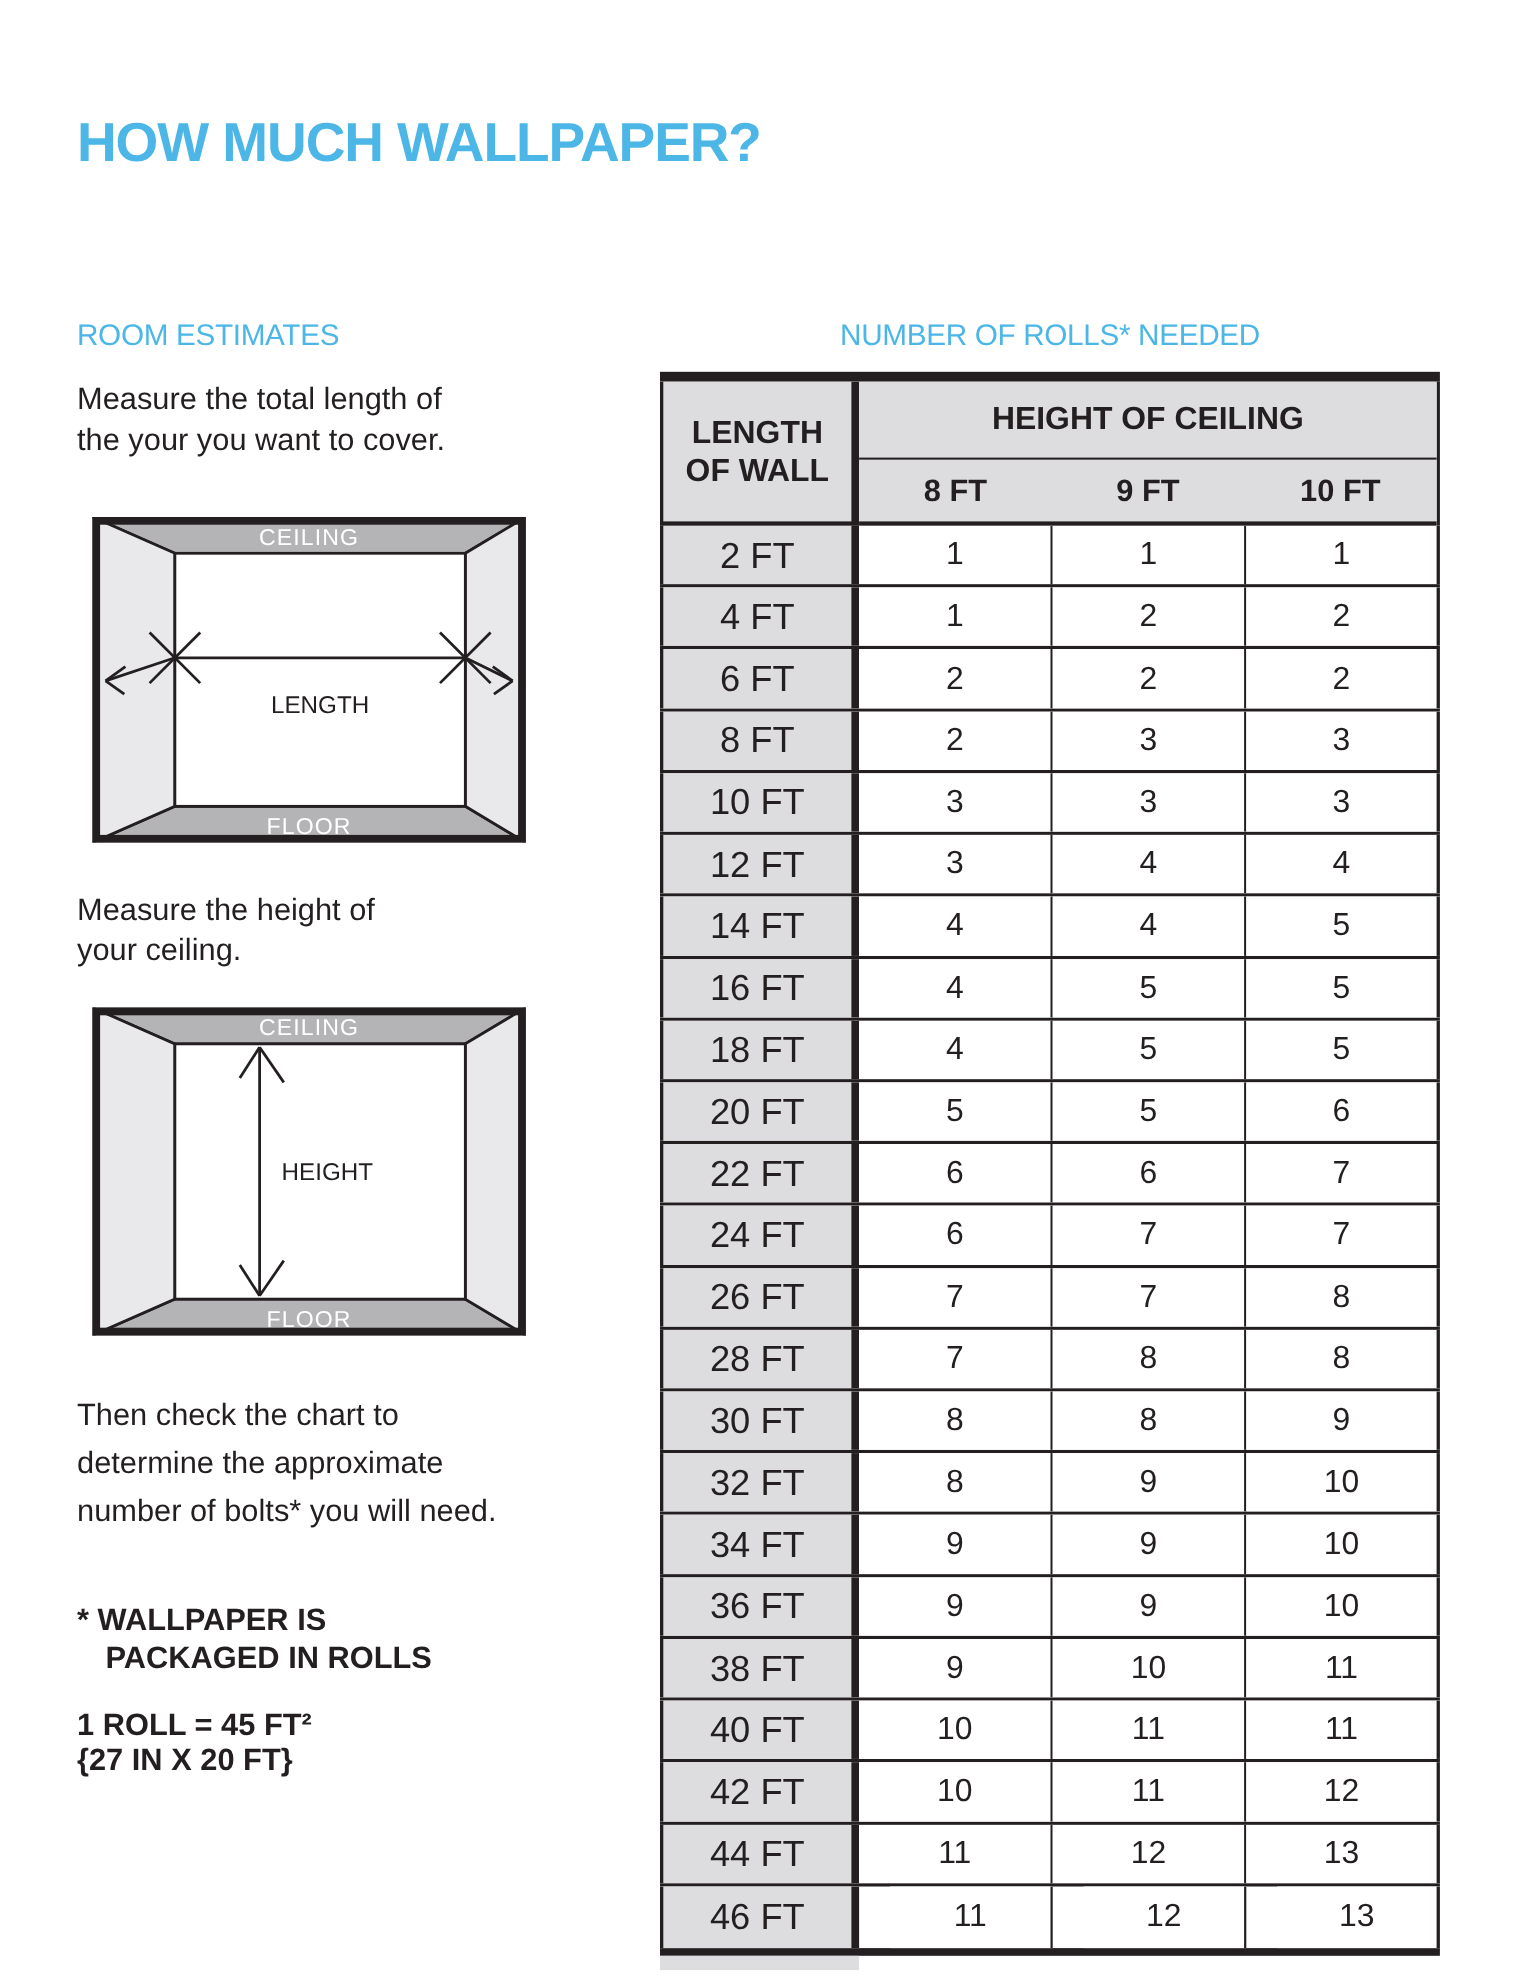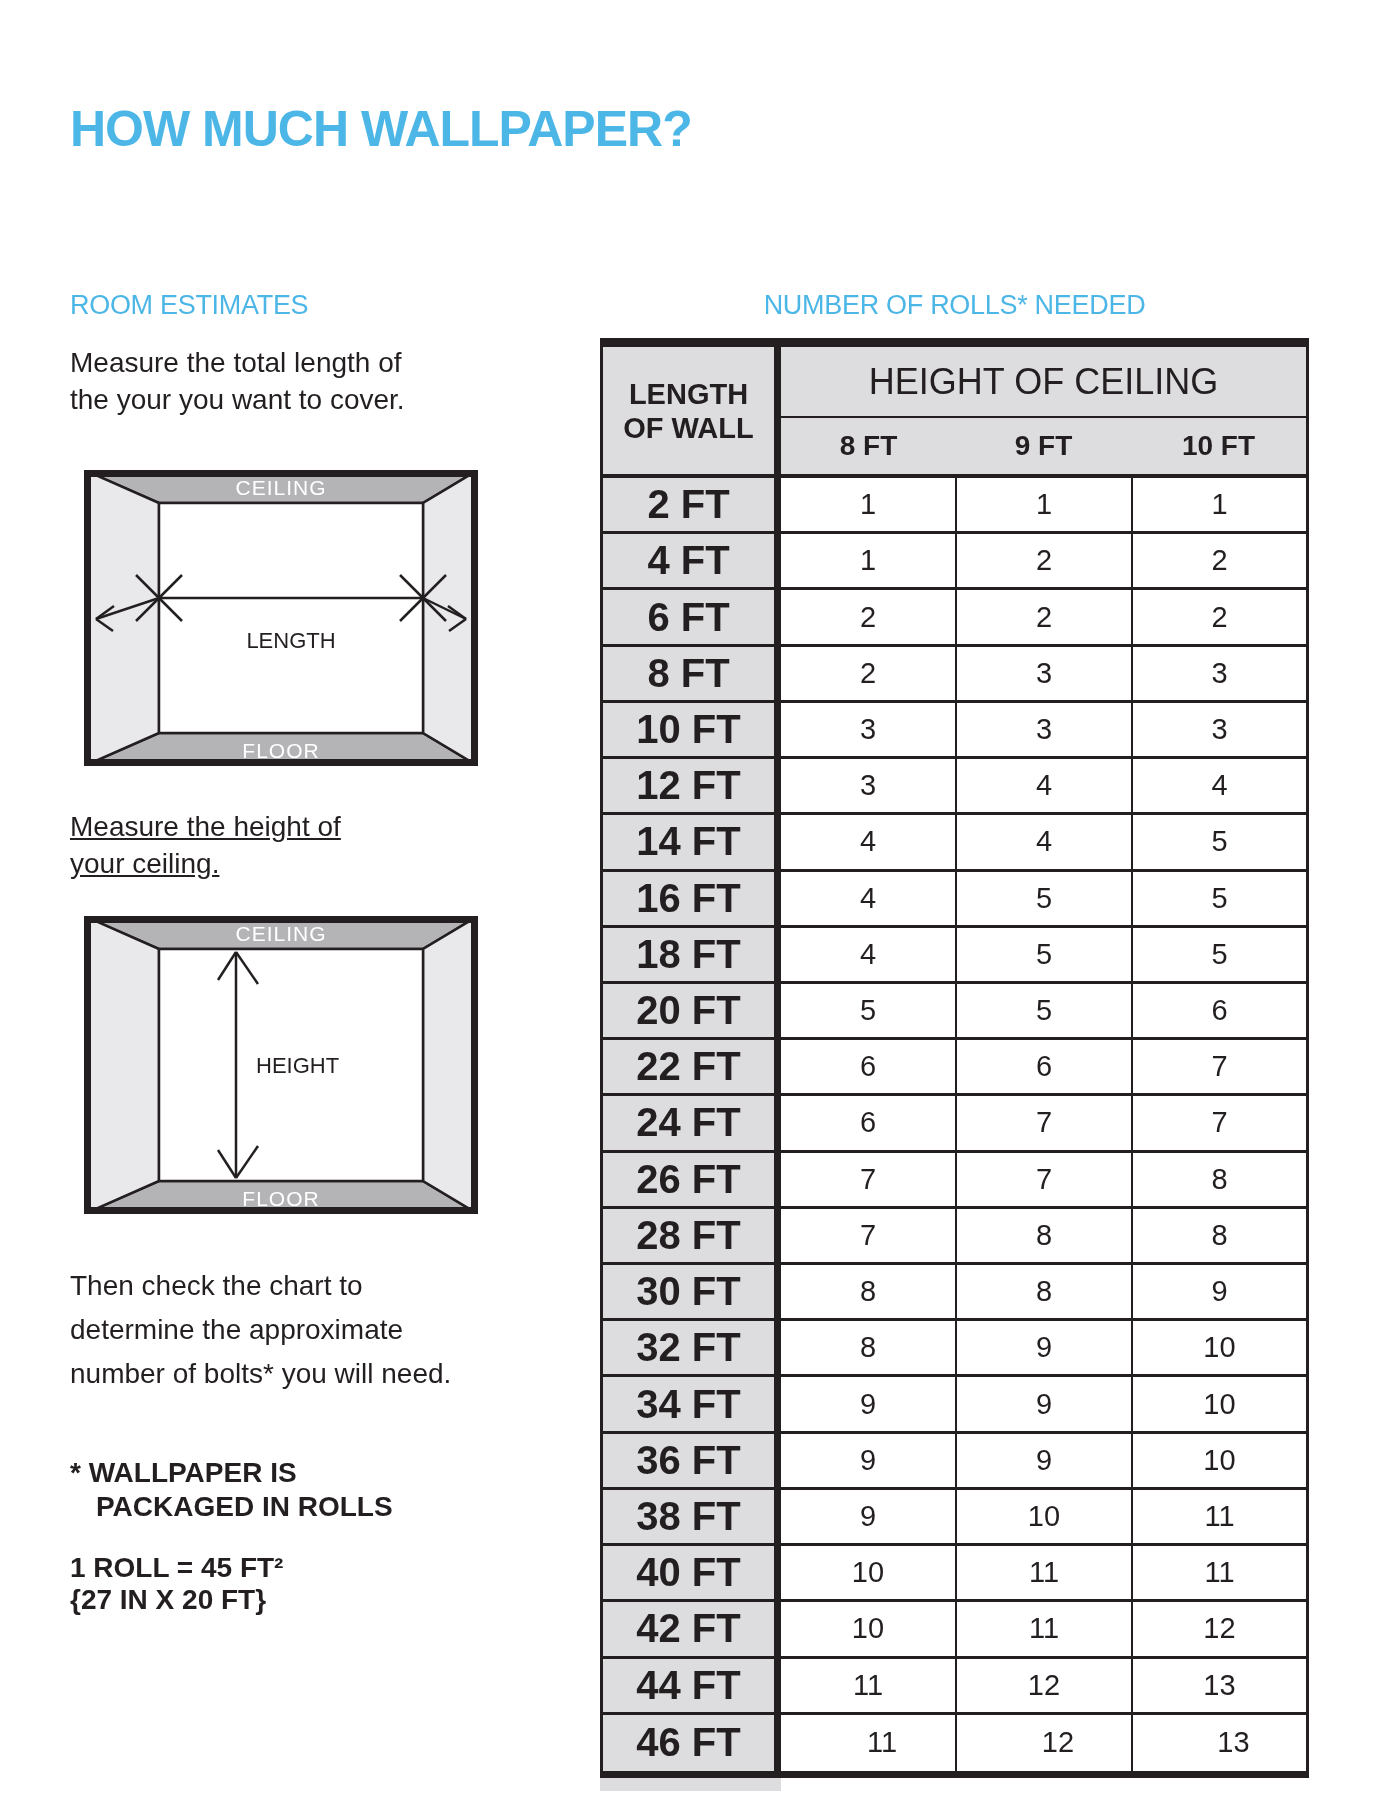--- a/index.html
+++ b/index.html
@@ -7,46 +7,46 @@
         font-family:"Liberation Sans","DejaVu Sans",sans-serif;color:#231F20;margin-top:28px;}
   .abs{position:absolute;}
   
   #main-title{left:70px;top:72px;font-size:50px;font-weight:bold;color:#4CB6E6;letter-spacing:-1px;}
   .section-heading{font-size:27px;font-weight:normal;color:#4CB6E6;letter-spacing:-0.3px;}
   #room-estimates{left:70px;top:262px;}
   #rolls-heading{left:600px;top:262px;width:709px;text-align:center;}
   
   .para{font-size:28px;line-height:37px;color:#231F20;}
   #para1{left:70px;top:316px;}
-  #para2{left:70px;top:780px;text-decoration:underline;}
+  #para2{left:70px;top:780px;}
   #para3{left:70px;top:1236px;line-height:44px;}
   .note{font-size:28px;font-weight:bold;line-height:34px;}
   #note-block{left:70px;top:1428px;}
   #note-block .indent{padding-left:26px;}
   #roll-block{left:70px;top:1524px;line-height:32px;}
   
   #rolls-table{left:600px;top:310px;width:709px;}
   .topbar{height:9px;background:#231F20;}
   .thead{display:grid;grid-template-columns:181px 1fr;}
   .lenwall{box-sizing:border-box;height:131px;background:#DDDDDF;
            border-left:3px solid #231F20;border-right:7px solid #231F20;border-bottom:4px solid #231F20;
            display:flex;flex-direction:column;align-items:center;justify-content:center;
            font-size:29px;font-weight:bold;line-height:34px;text-align:center;}
   .thead-right{box-sizing:border-box;border-right:3px solid #231F20;display:flex;flex-direction:column;height:131px;}
   .hoc{box-sizing:border-box;height:71px;background:#DDDDDF;border-bottom:2px solid #231F20;
-       display:flex;align-items:center;justify-content:center;font-size:36px;font-weight:normal;}
+       display:flex;align-items:center;justify-content:center;font-size:29px;font-weight:bold;}
   .subhdr{box-sizing:border-box;height:60px;background:#DDDDDF;border-bottom:4px solid #231F20;
           display:grid;grid-template-columns:1fr 1fr 1fr;align-items:center;text-align:center;
           font-size:28px;font-weight:bold;}
   .tbody{box-sizing:border-box;height:1300px;display:grid;grid-template-rows:repeat(23,1fr);
          border-bottom:7px solid #231F20;}
   .trow{display:grid;grid-template-columns:181px 1fr 1fr 1fr;box-sizing:border-box;border-bottom:3px solid #231F20;}
   .trow:last-child{border-bottom:none;gap:28px;}
   .rhead{box-sizing:border-box;background:#DDDDDF;border-left:3px solid #231F20;border-right:7px solid #231F20;
-         display:flex;align-items:center;justify-content:center;font-size:40px;font-weight:bold;}
+         display:flex;align-items:center;justify-content:center;font-size:33px;font-weight:normal;}
   .tval{box-sizing:border-box;background:#fff;display:flex;align-items:center;justify-content:center;
         font-size:29px;border-right:2px solid #231F20;}
   .tval.last{border-right:3px solid #231F20;}
   .stub{width:181px;height:13px;background:#DDDDDF;}
   
   .room-svg{display:block;}
   .svg-label{font-family:"Liberation Sans","DejaVu Sans",sans-serif;}
 </style>
 </head>
 <body>

